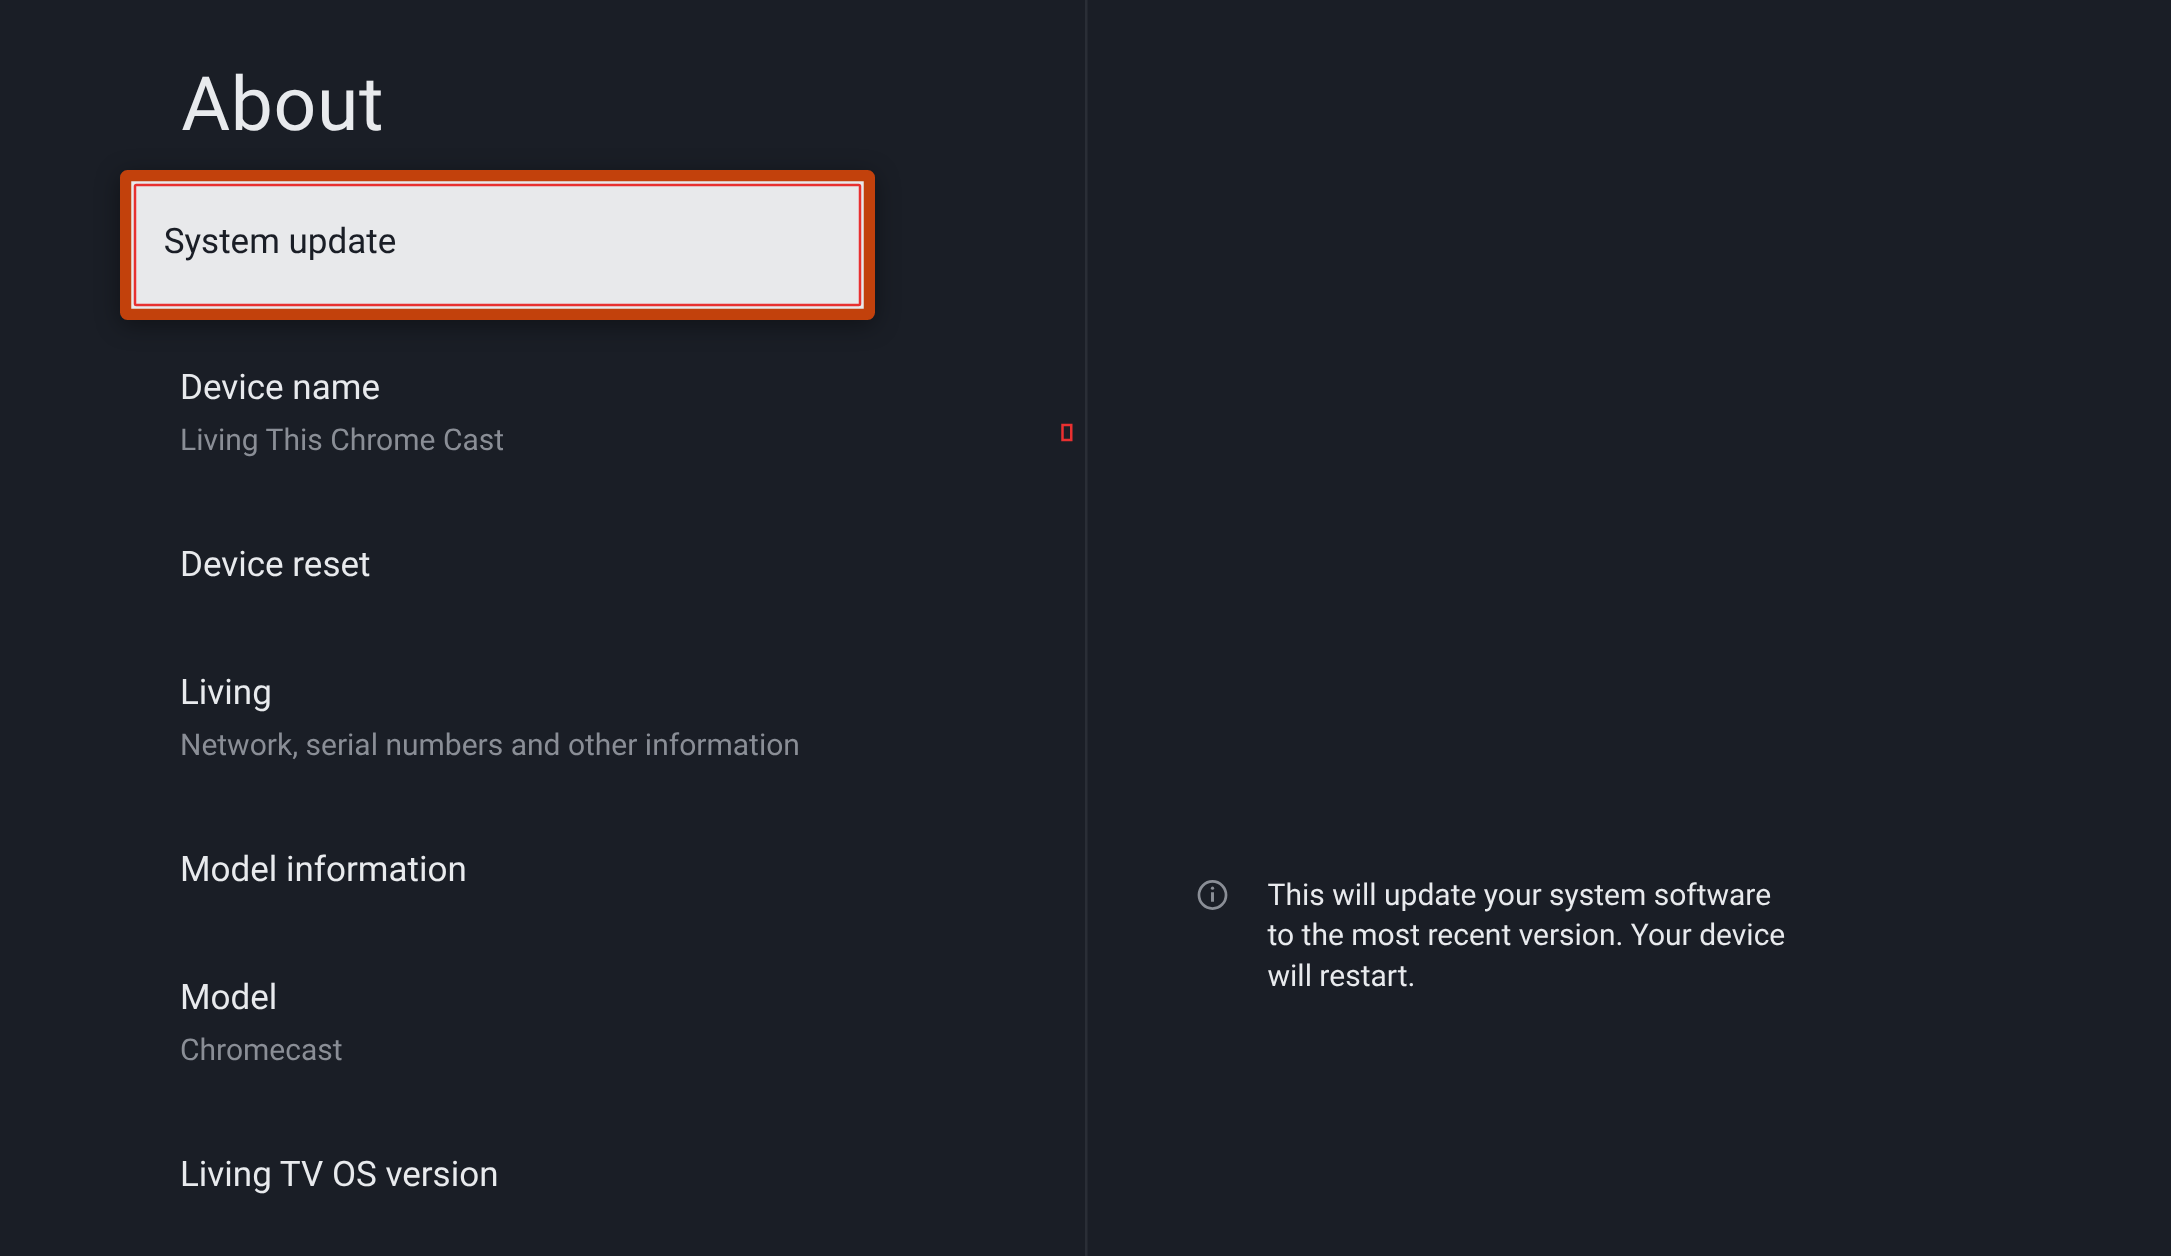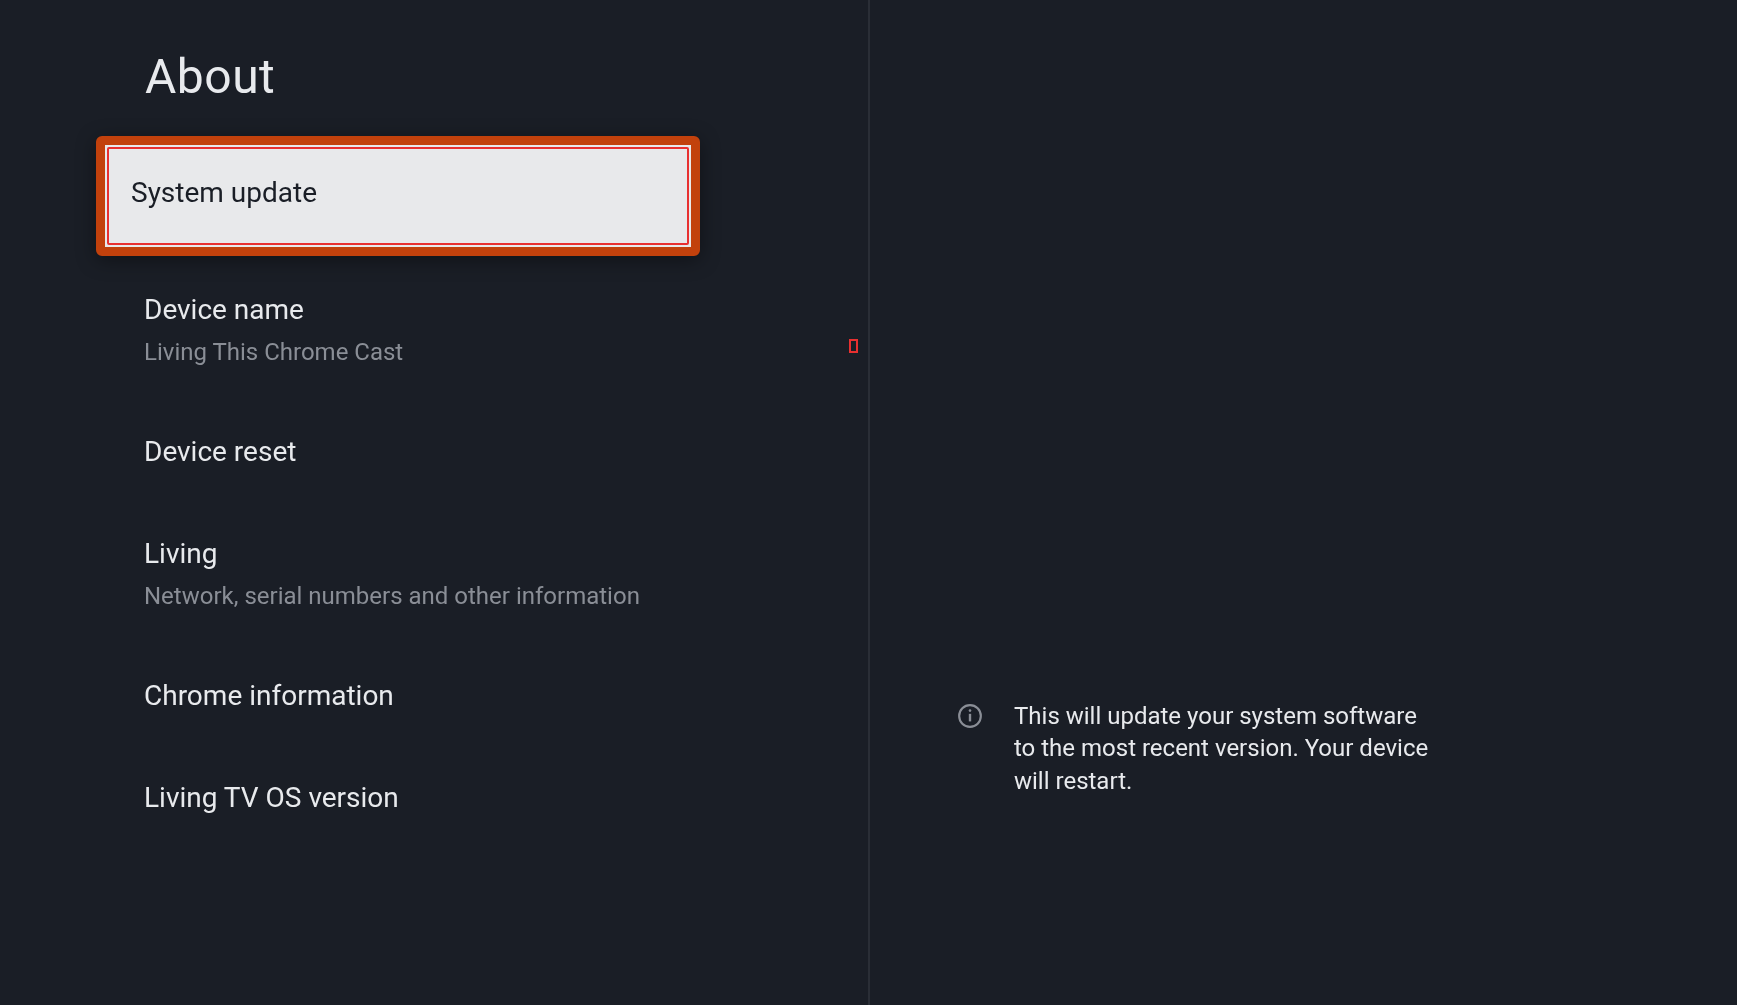--- a/index.html
+++ b/index.html
@@ -15,21 +15,21 @@
       height: 1005px;
       overflow: hidden;
       color: #e5e7eb;
       position: relative;
     }
     
     .page-title {
       position: absolute;
       left: 145px;
       top: 48px;
-      font-size: 48px;
+      font-size: 60px;
       font-weight: 400;
       color: #e8eaed;
       letter-spacing: 0.5px;
     }
     
     .menu-container {
       position: absolute;
       left: 96px;
       top: 136px;
       width: 604px;
@@ -156,23 +156,27 @@
   <div class="menu-item regular">
     <div class="item-title">Device reset</div>
   </div>
 
   <div class="menu-item regular">
     <div class="item-title">Living</div>
     <div class="item-subtitle">Network, serial numbers and other information</div>
   </div>
 
   <div class="menu-item regular">
-    <div class="item-title">Chrome information</div>
+    <div class="item-title">Model information</div>
   </div>
 
+  <div class="menu-item regular">
+    <div class="item-title">Model</div>
+    <div class="item-subtitle">Chromecast</div>
+  </div>
 
   <div class="menu-item regular">
     <div class="item-title">Living TV OS version</div>
   </div>
 
 </div>
 
 <div class="divider"></div>
 
 <div class="red-marker"></div>

